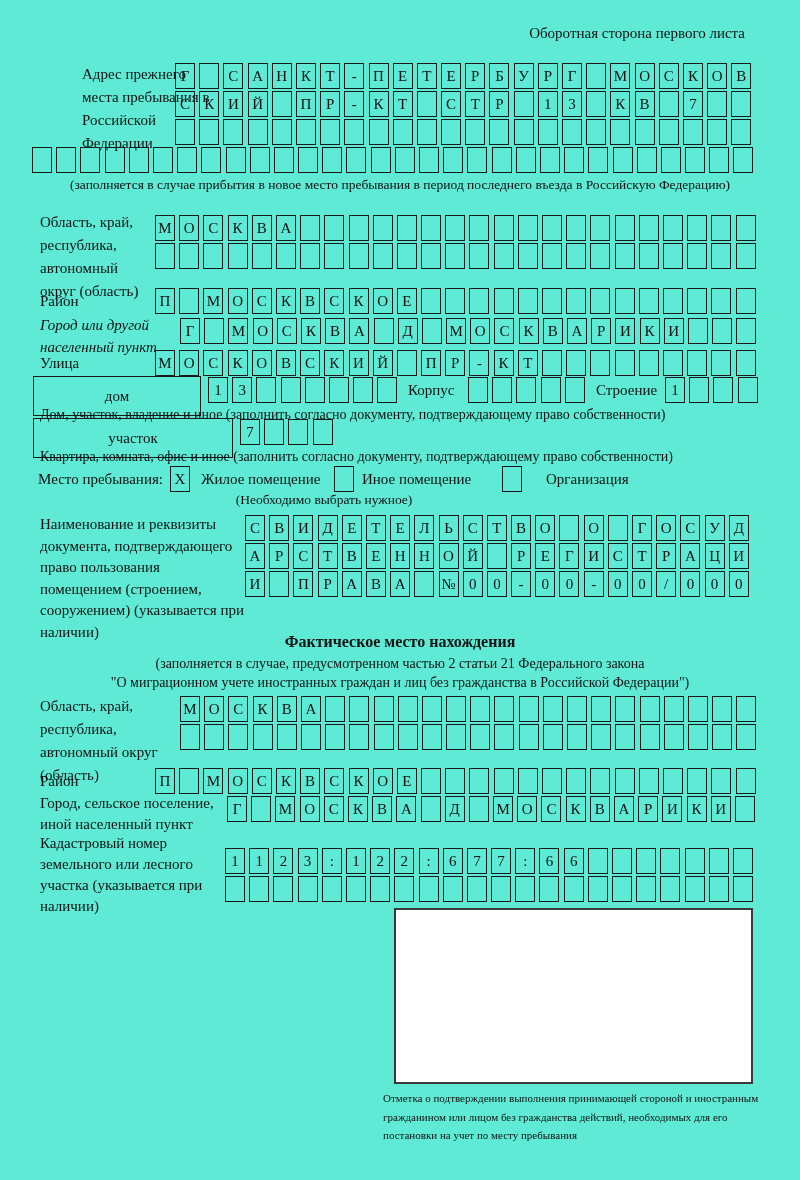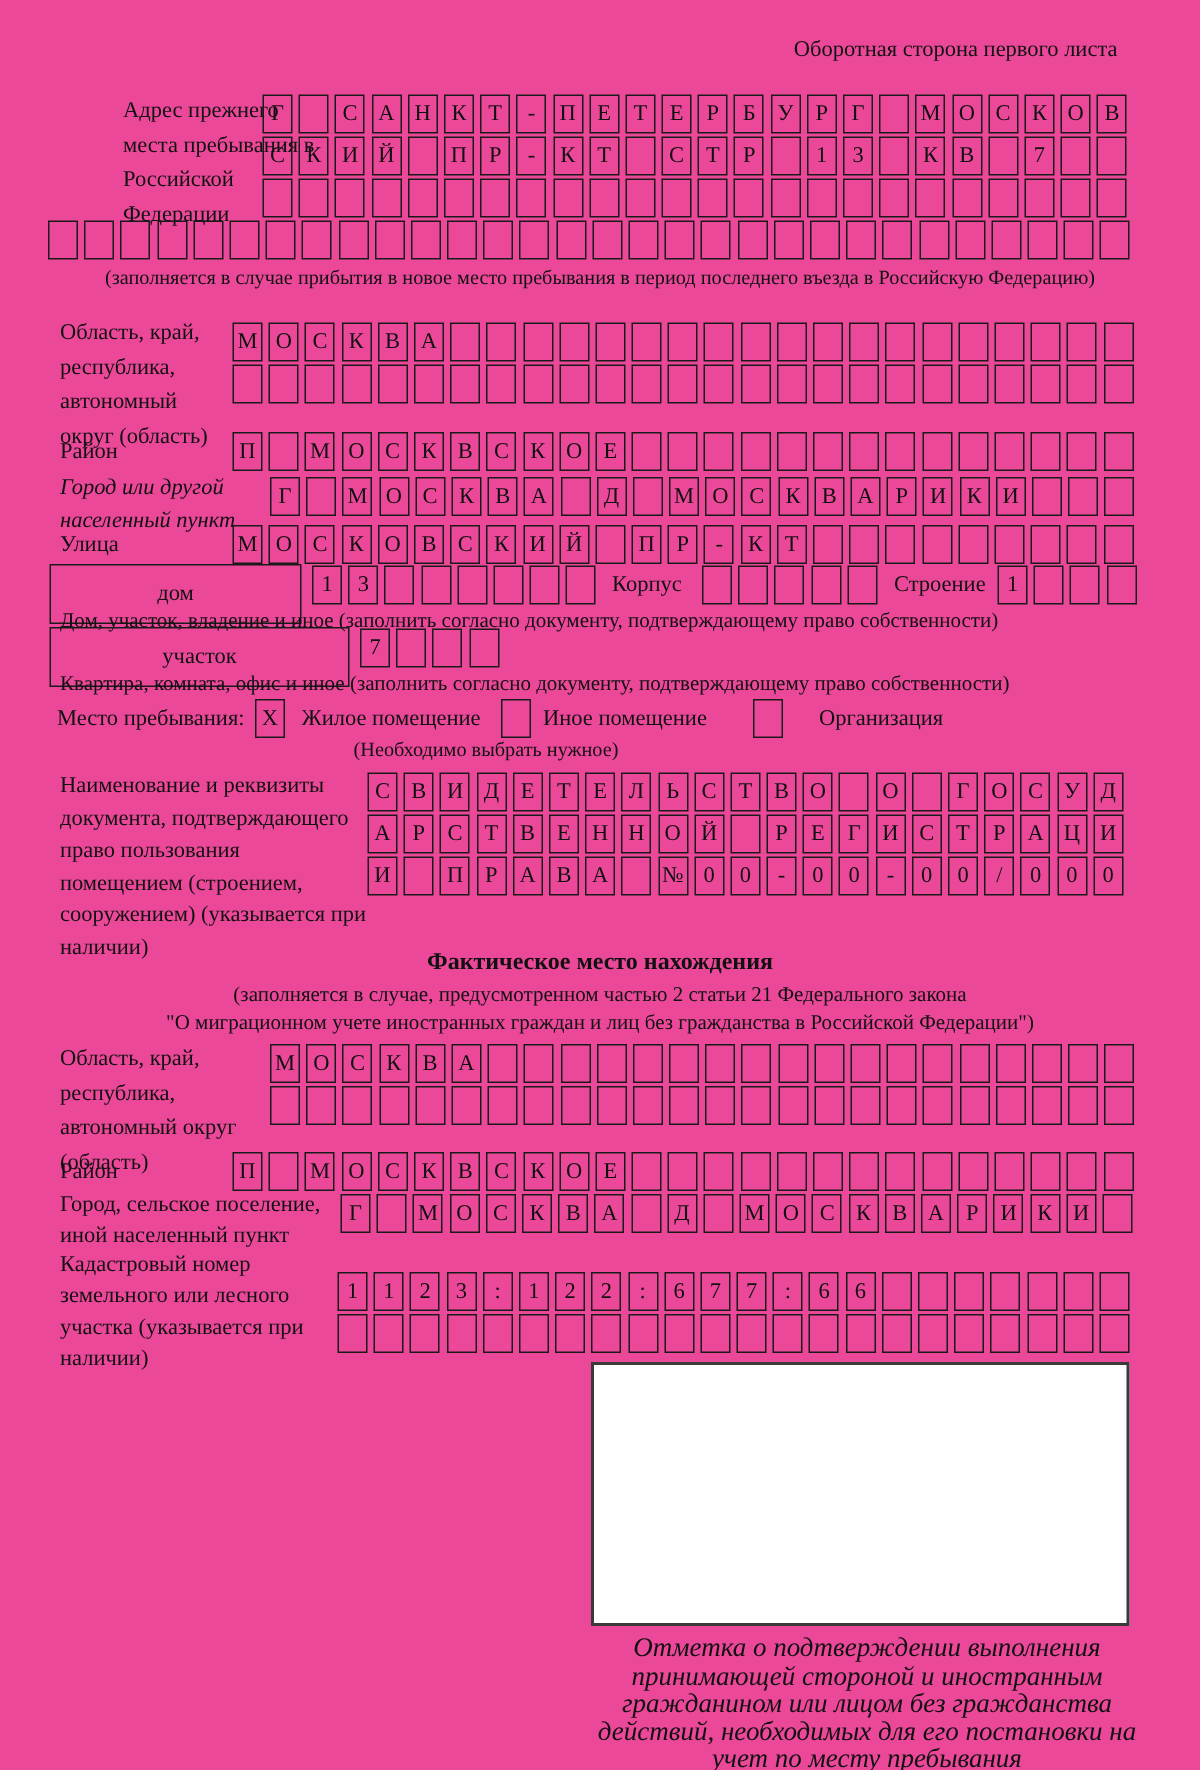--- a/index.html
+++ b/index.html
@@ -1,16 +1,16 @@
 <!DOCTYPE html>
 <html><head>
 <meta charset="utf-8">
 <style>
   html,body{margin:0;padding:0;background:#fff;}
-  .page{position:relative;width:800px;height:1180px;background:#ec4899;overflow:hidden;
+  .page{position:relative;width:800px;height:1180px;background:#5eead4;overflow:hidden;
         font-family:"Liberation Serif",serif;color:#111;}
   .lbl{position:absolute;font-size:15px;line-height:23px;}
   .cap{position:absolute;font-size:13.5px;line-height:18px;}
   .title{position:absolute;font-size:16px;font-weight:bold;text-align:center;left:0;width:800px;}
   .center{text-align:center;left:0;width:800px;}
   .cellrow{position:absolute;display:flex;gap:4.2px;}
   .cell{width:20px;height:26px;border:1.6px solid #1a1a1a;box-sizing:border-box;
         display:flex;align-items:center;justify-content:center;font-size:15px;flex:0 0 auto;}
   .labelbox{position:absolute;border:1.6px solid #1a1a1a;box-sizing:border-box;height:40px;
         display:flex;align-items:center;justify-content:center;font-size:15px;}
@@ -51,21 +51,21 @@
   <div class="title" style="top:633px;">Фактическое место нахождения</div>
   <div class="cap center" style="top:655px;font-size:14px;">(заполняется в случае, предусмотренном частью 2 статьи 21 Федерального закона</div>
   <div class="cap center" style="top:674px;font-size:14px;">"О миграционном учете иностранных граждан и лиц без гражданства в Российской Федерации")</div>
 
   <div class="lbl" style="top:695px;left:40px;width:140px;">Область, край, республика, автономный округ (область)</div>
   <div class="lbl" style="top:770px;left:40px;">Район</div>
   <div class="lbl" style="top:793px;left:40px;width:185px;line-height:21px;">Город, сельское поселение, иной населенный пункт</div>
   <div class="lbl" style="top:833px;left:40px;width:180px;line-height:21px;">Кадастровый номер земельного или лесного участка (указывается при наличии)</div>
 
   <div class="bigbox" style="top:908px;left:394px;width:359px;height:176px;"></div>
-  <div class="cap" style="top:1089px;left:383px;width:390px;text-align:center;font-size:18px;line-height:18.5px;font-style:italic;">Отметка о подтверждении выполнения принимающей стороной и иностранным гражданином или лицом без гражданства действий, необходимых для его постановки на учет по месту пребывания</div>
+  <div class="cap" style="top:1089px;left:383px;width:390px;text-align:left;font-size:11px;line-height:18.5px;">Отметка о подтверждении выполнения принимающей стороной и иностранным гражданином или лицом без гражданства действий, необходимых для его постановки на учет по месту пребывания</div>
 
 <div class="cellrow" style="left: 175px; top: 63px;">
       <div class="cell">Г</div>
       <div class="cell"></div>
       <div class="cell">С</div>
       <div class="cell">А</div>
       <div class="cell">Н</div>
       <div class="cell">К</div>
       <div class="cell">Т</div>
       <div class="cell">-</div>

